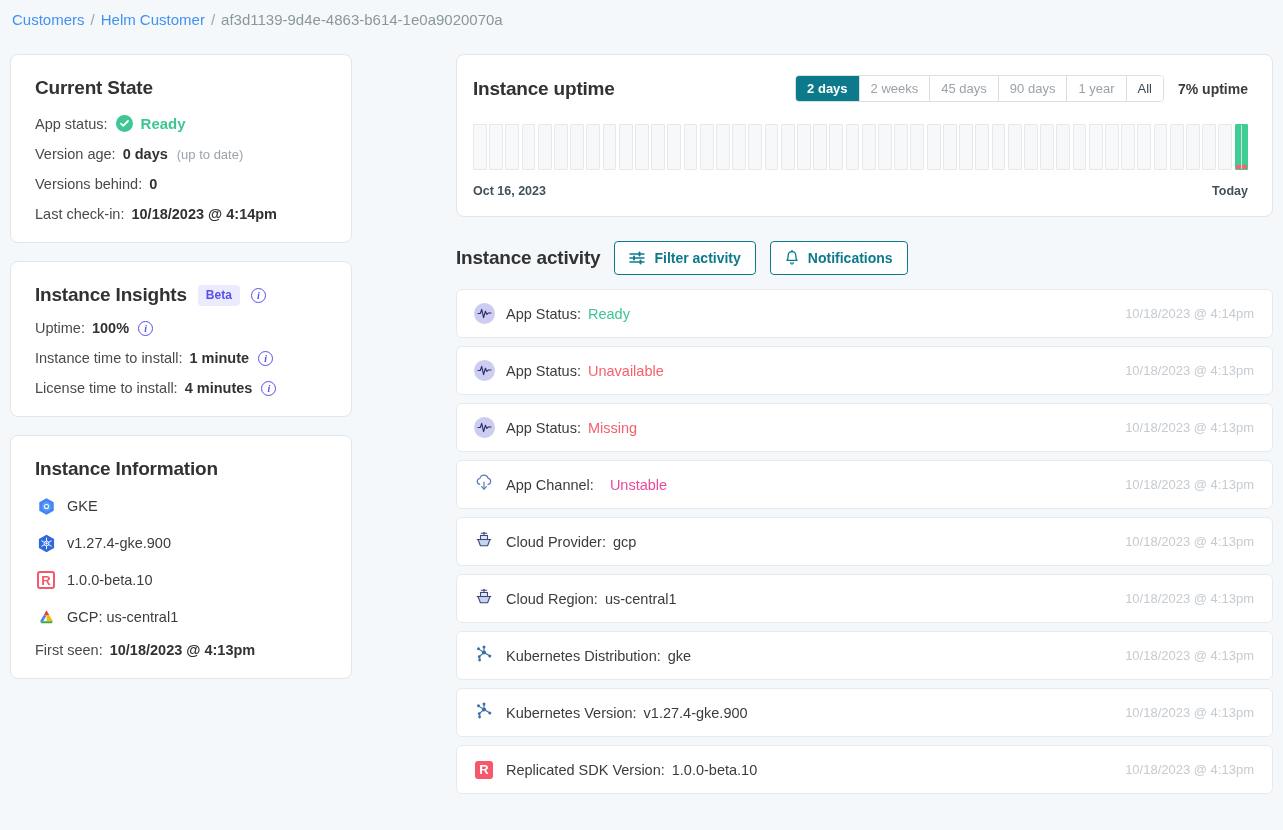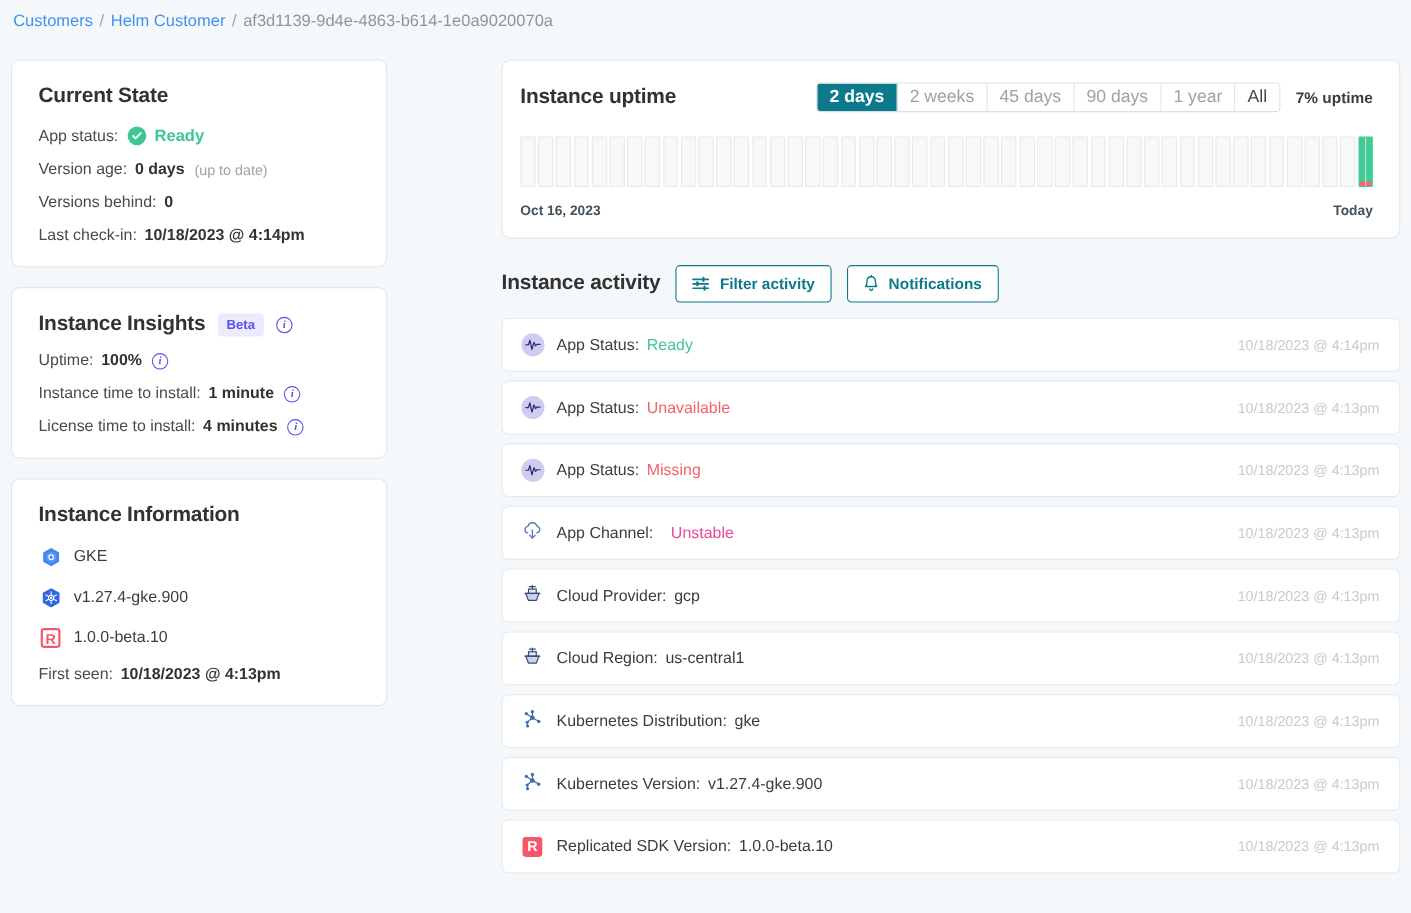--- a/index.html
+++ b/index.html
@@ -88,21 +88,21 @@
 
   
   #uptime-card { padding: 20px 24px 18px 16px; }
   .uptime-head { display: flex; align-items: center; }
   .uptime-head .card-title { flex: none; }
   .range-group {
     display: flex; margin-left: auto; border: 1px solid #dcdfe2;
     border-radius: 4px; overflow: hidden; height: 27px;
   }
   .range-btn {
-    font-size: 16px; color: #9aa3aa; background: #fff;
+    font-size: 13px; color: #9aa3aa; background: #fff;
     padding: 0 11px; display: flex; align-items: center;
     border-right: 1px solid #dcdfe2; cursor: pointer; white-space: nowrap;
   }
   .range-btn:last-child { border-right: none; }
   .range-btn.active { background: #0d7a8c; color: #fff; font-weight: bold; }
   .range-btn.strong { color: #3d4a52; }
   .uptime-pct { font-size: 14px; font-weight: bold; color: #3c3c3c; margin-left: 14px; white-space: nowrap; }
 
   .uptime-chart { position: relative; margin-top: 22px; height: 52px; }
   .bars { display: flex; gap: 2.4px; height: 46px; align-items: stretch; }
@@ -257,20 +257,31 @@
         <span class="txt">v1.27.4-gke.900</span>
       </div>
 
       <div class="ii-row">
         <span class="ico">
           <span class="r-badge light">R</span>
         </span>
         <span class="txt">1.0.0-beta.10</span>
       </div>
 
+      <div class="ii-row">
+        <span class="ico">
+          <svg width="19" height="16" viewBox="0 0 20 17">
+            <path d="M10 1.2 L13.2 6.8 L10 6.8 L6.8 6.8 Z" fill="#ea4335"></path>
+            <path d="M6.8 6.8 L3.2 13 L6.6 13 L10 6.8 Z" fill="#4285f4"></path>
+            <path d="M13.2 6.8 L16.8 13 L10.1 13 L10 6.8 Z" fill="#fbbc05"></path>
+            <path d="M3.2 13 L16.8 13 L15.5 15.2 L4.5 15.2 Z" fill="#34a853"></path>
+          </svg>
+        </span>
+        <span class="txt">GCP: us-central1</span>
+      </div>
 
       <div class="kv">
         <span class="k">First seen:</span>
         <span class="v">10/18/2023 @ 4:13pm</span>
       </div>
     </div>
   </div>
 
   <div class="col-right">
 

